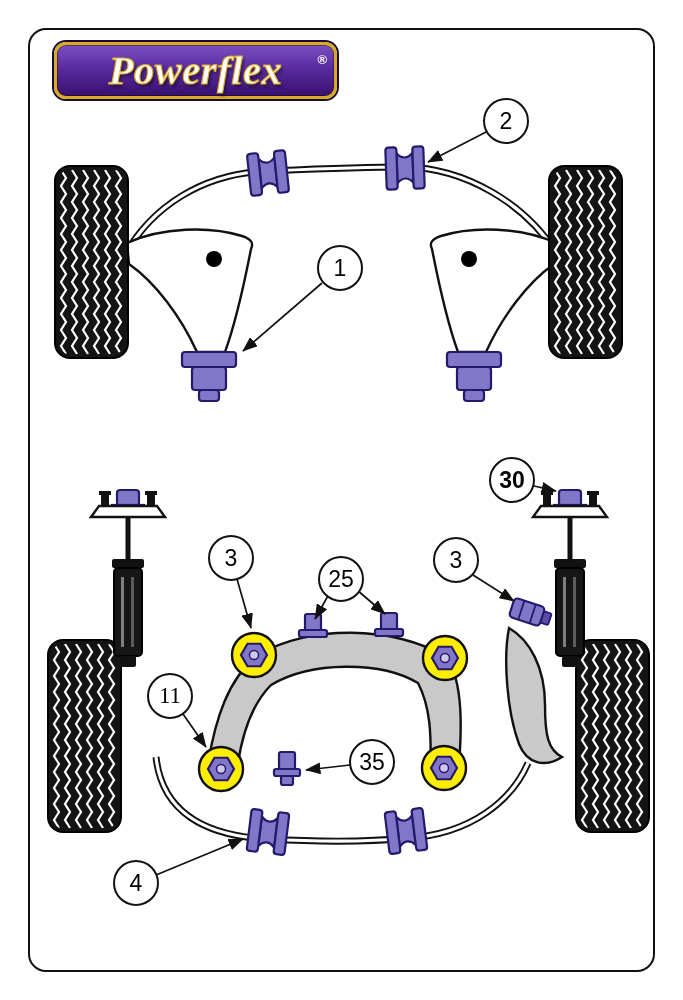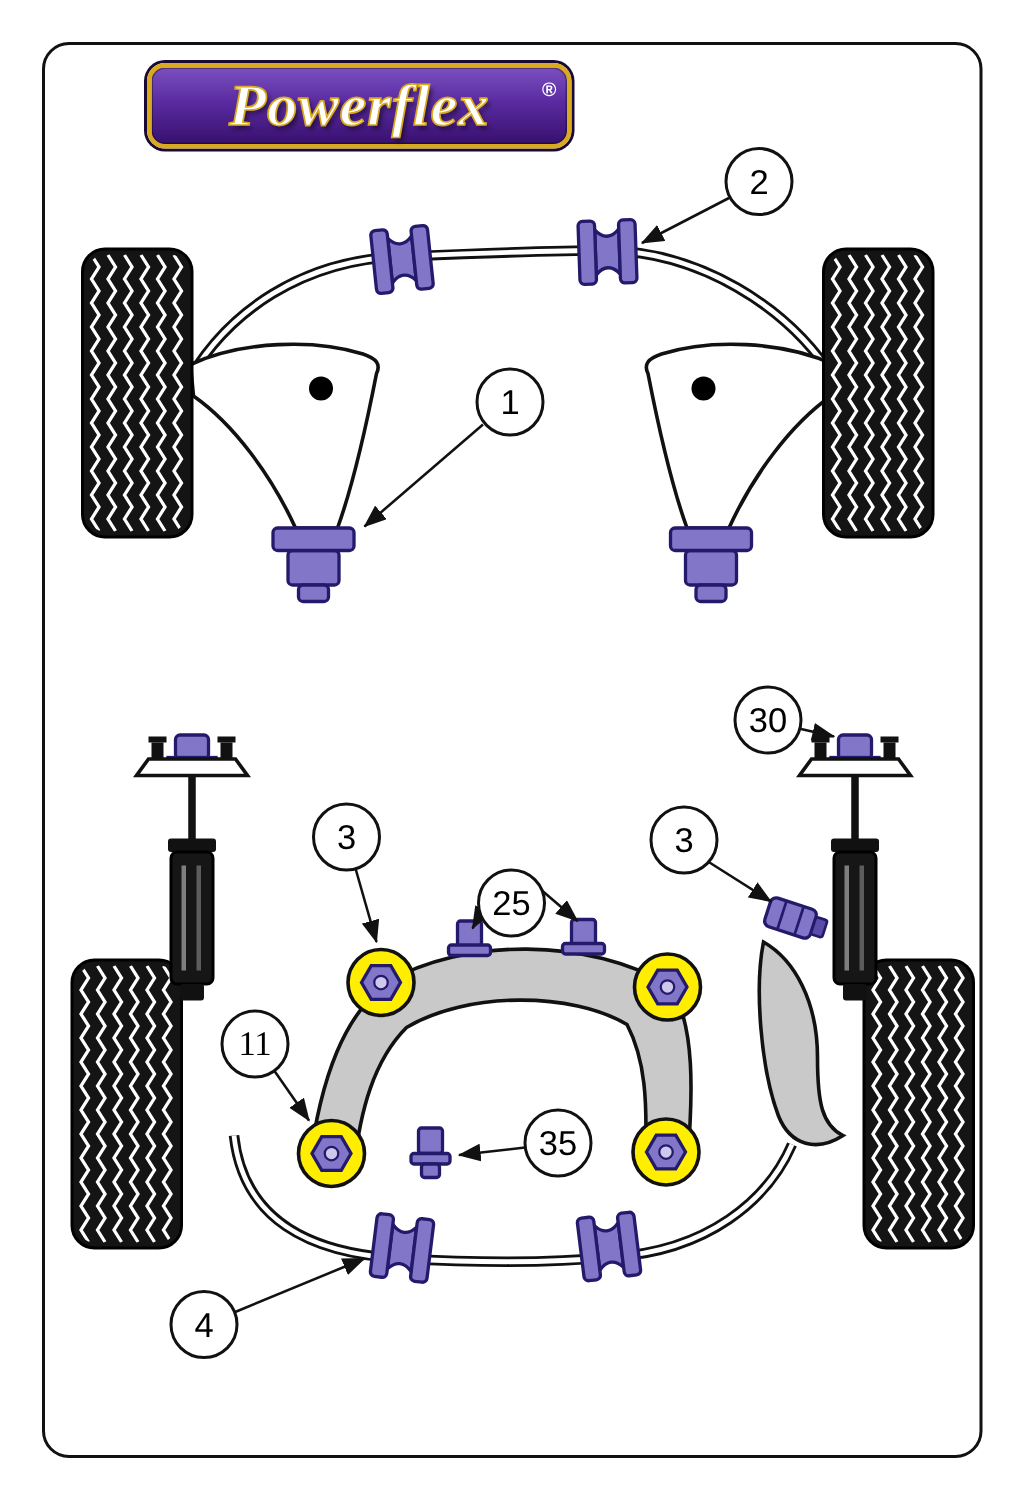--- a/index.html
+++ b/index.html
@@ -13,21 +13,21 @@
   }
   .diagram-svg { position:absolute; left:0; top:0; }
 
   
   .logo {
     position:absolute; left:54px; top:42px; width:283px; height:57px;
     box-sizing:border-box; border-radius:12px;
     background:linear-gradient(180deg, var(--logo-purple-top,#7b4fc0) 0%, #5a2ba0 45%, var(--logo-purple-bottom,#38106e) 100%);
     border:3px solid var(--logo-gold,#d9a91f);
     box-shadow:0 0 0 2px #180a33, inset 0 0 0 1px rgba(0,0,0,.35);
-    display:flex; align-items:center; justify-content:center;margin-left:44px;
+    display:flex; align-items:center; justify-content:center;
   }
   .logo-text {
     font-family:"Liberation Serif", serif; font-style:italic; font-weight:bold;
     font-size:39px; color:#fff; letter-spacing:.5px;
     -webkit-text-stroke:1.1px var(--logo-gold,#d9a91f);
     text-shadow:2px 3px 3px rgba(0,0,0,.45);
     transform:scaleX(1.04); white-space:nowrap;
   }
   .logo-reg {
     position:absolute; right:7px; top:7px; color:#fff; font-size:13px; font-weight:bold;
@@ -205,21 +205,21 @@
     </g>
   </svg>
 
   <div class="logo">
     <span class="logo-text">Powerflex</span>
     <span class="logo-reg">®</span>
   </div>
 
   <div class="callout" style="left:317px; top:245px;">1</div>
   <div class="callout" style="left:483px; top:98px;">2</div>
-  <div class="callout" style="left:489px; top:457px;">30</div>
+  <div class="callout" style="left:489px; top:457px;font-weight:bold;">30</div>
   <div class="callout" style="left:208px; top:535px;">3</div>
-  <div class="callout" style="left:318px; top:579px;">25</div>
+  <div class="callout" style="left:318px; top:556px;">25</div>
   <div class="callout" style="left:433px; top:537px;">3</div>
   <div class="callout" style="left:147px; top:673px;font-family:Liberation Serif, serif;">11</div>
   <div class="callout" style="left:349px; top:739px;">35</div>
   <div class="callout" style="left:113px; top:860px;">4</div>
 
 </div>
 
 </body></html>

